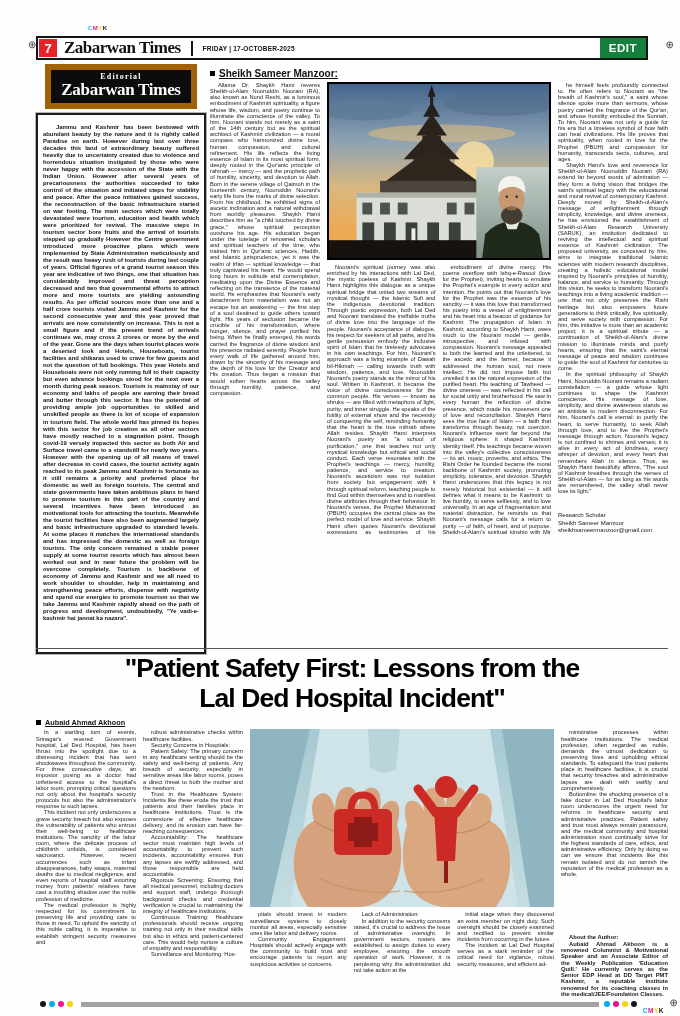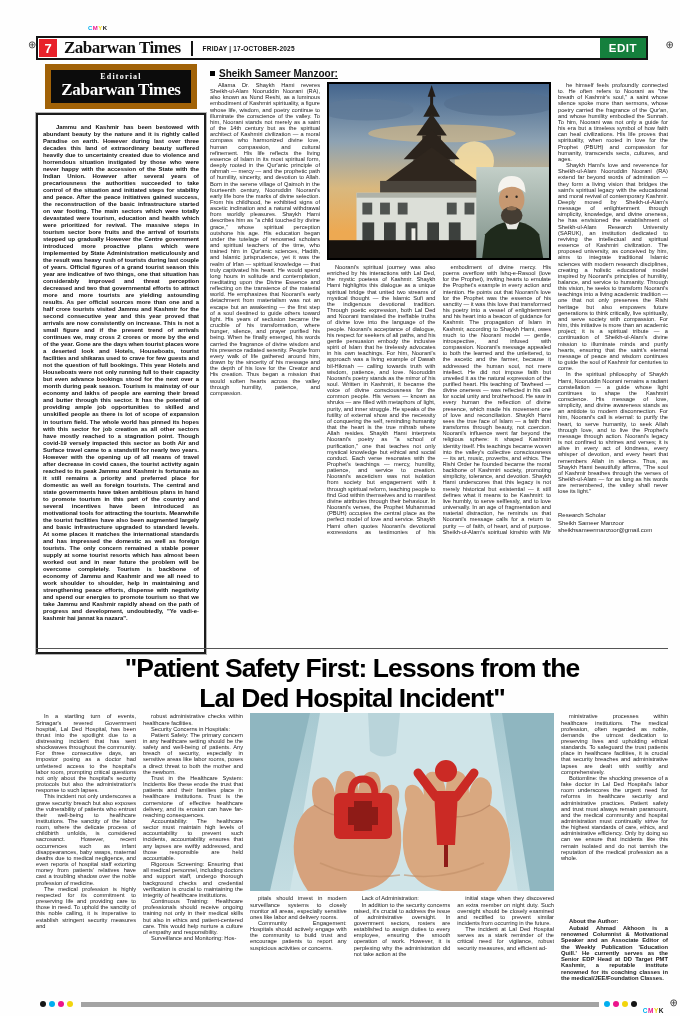--- a/index.html
+++ b/index.html
@@ -188,20 +188,24 @@
           </div>
       </div>
     </div>
   </article>
 
   <article class="second-article">
     <div class="sa-headline">
         <p>"Patient Safety First: Lessons from the</p>
         <p>Lal Ded Hospital Incident"</p>
       </div>
+    <div class="byline2">
+      <span class="sq" style="width:5px;height:5px;background:#000"></span>
+      <span class="nm" style="text-decoration:underline">Aubaid Ahmad Akhoon</span>
+    </div>
     <div class="cols2">
       <div class="col cB1">
           <p>In a startling turn of events, Srinagar's revered Government hospital, Lal Ded Hospital, has been thrust into the spotlight due to a distressing incident that has sent shockwaves throughout the community. For three consecutive days, an impostor posing as a doctor had unfettered access to the hospital's labor room, prompting critical questions not only about the hospital's security protocols but also the administration's response to such lapses.</p>
           <p>This incident not only underscores a grave security breach but also exposes the vulnerability of patients who entrust their well-being to healthcare institutions. The sanctity of the labor room, where the delicate process of childbirth unfolds, is considered sacrosanct. However, recent occurrences such as infant disappearances, baby swaps, maternal deaths due to medical negligence, and even reports of hospital staff extorting money from patients' relatives have cast a troubling shadow over the noble profession of medicine.</p>
           <p>The medical profession is highly respected for its commitment to preserving life and providing care to those in need. To uphold the sanctity of this noble calling, it is imperative to establish stringent security measures and</p>
         </div>
       <div class="col cB2">
           <p>robust administrative checks within healthcare facilities.</p>
           <p>Security Concerns in Hospitals:</p>
           <p>Patient Safety: The primary concern in any healthcare setting should be the safety and well-being of patients. Any breach of security, especially in sensitive areas like labor rooms, poses a direct threat to both the mother and the newborn.</p>

